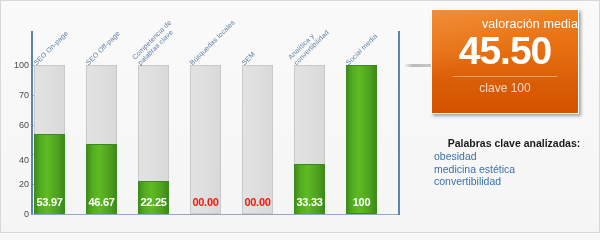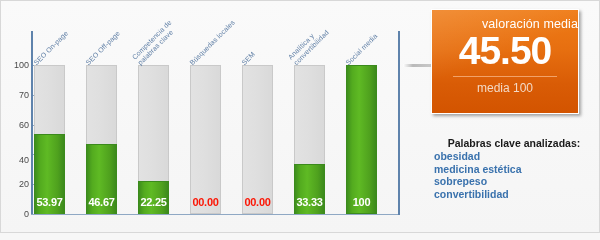--- a/index.html
+++ b/index.html
@@ -111,21 +111,21 @@
   }
 
   
   #keywords{
     position:absolute;left:433px;top:136px;width:160px;
   }
   #kw-title{
     font-size:10.5px;font-weight:bold;color:#1a1a1a;margin-bottom:1px;text-align:center;
   }
   .kw-item{
-    font-size:10.5px;color:#3a72ad;line-height:12.5px;font-weight:bold;
+    font-size:10.5px;color:#3a72ad;line-height:12.5px;
   }
 </style>
 </head>
 <body>
 
 <div id="page">
 
   <div id="chart-panel">
     <div class="axis-line" id="y-axis"></div>
     <div class="axis-line" id="x-axis"></div>
@@ -191,26 +191,25 @@
         <div class="bar-label" style="left: 349px; top: 58px;">Social media</div>
       </div>
   </div>
 
   <div id="connector"></div>
 
   <div id="score-box">
     <div id="score-title">valoración media</div>
     <div id="score-value">45.50</div>
     <div id="score-sep"></div>
-    <div id="score-sub">media 100</div>
+    <div id="score-sub">clave 100</div>
   </div>
 
   <div id="keywords">
     <div id="kw-title">Palabras clave analizadas:</div>
     <div id="kw-list">
         <div class="kw-item">obesidad</div>
         <div class="kw-item">medicina estética</div>
-        <div class="kw-item">sobrepeso</div>
         <div class="kw-item">convertibilidad</div>
       </div>
   </div>
 
 </div>
 
 </body></html>

